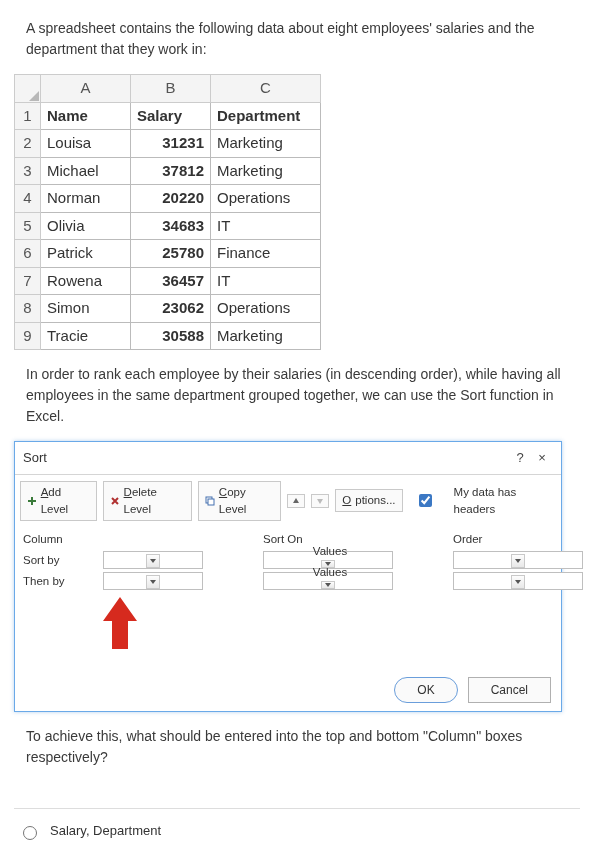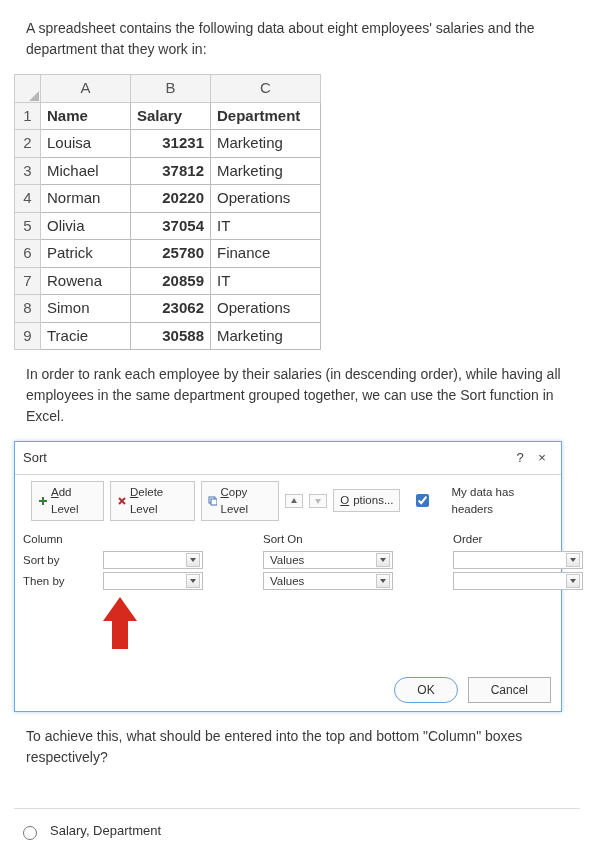--- a/index.html
+++ b/index.html
@@ -70,21 +70,21 @@
     padding: 6px 8px;
     border-bottom: 1px solid #d5d5d5;
     background: #fff;
   }
   .dlg-title .t { flex:1; font-size: 13px; }
   .dlg-title .help, .dlg-title .close {
     width: 22px; text-align: center; color:#444; font-size:13px;
   }
   .toolbar {
     display:flex; align-items:center; gap:6px;
-    padding: 6px 16px;
+    padding: 6px 5px;
   }
   .tbtn {
     border: 1px solid #c9c9c9;
     background: #fafafa;
     padding: 2px 6px;
     font-size: 11.5px;
     display: inline-flex;
     align-items: center;
     gap: 4px;
     color:#333;
@@ -106,20 +106,21 @@
     font-size: 11.5px;
     margin-bottom: 3px;
   }
   .grid-head { color:#333; font-weight:normal; }
   .dd {
     border: 1px solid #bfbfbf;
     background: #fff;
     height: 18px;
     display:flex; align-items:center; justify-content:flex-end;
     padding: 0 2px;
+    flex-direction: column;
   }
   .dd .caret {
     border: 1px solid #c9c9c9;
     background: linear-gradient(#fdfdfd,#e8e8e8);
     width: 14px; height: 14px;
     display:flex; align-items:center; justify-content:center;
   }
   .dd .caret svg { display:block; }
   .arrow-space {
     position: relative;
@@ -193,33 +194,33 @@
       </tr>
       <tr>
         <td class="rowhead">4</td>
         <td>Norman</td>
         <td class="num">20220</td>
         <td>Operations</td>
       </tr>
       <tr>
         <td class="rowhead">5</td>
         <td>Olivia</td>
-        <td class="num">37054</td>
+        <td class="num">34683</td>
         <td>IT</td>
       </tr>
       <tr>
         <td class="rowhead">6</td>
         <td>Patrick</td>
         <td class="num">25780</td>
         <td>Finance</td>
       </tr>
       <tr>
         <td class="rowhead">7</td>
         <td>Rowena</td>
-        <td class="num">20859</td>
+        <td class="num">36457</td>
         <td>IT</td>
       </tr>
       <tr>
         <td class="rowhead">8</td>
         <td>Simon</td>
         <td class="num">23062</td>
         <td>Operations</td>
       </tr>
       <tr>
         <td class="rowhead">9</td>

